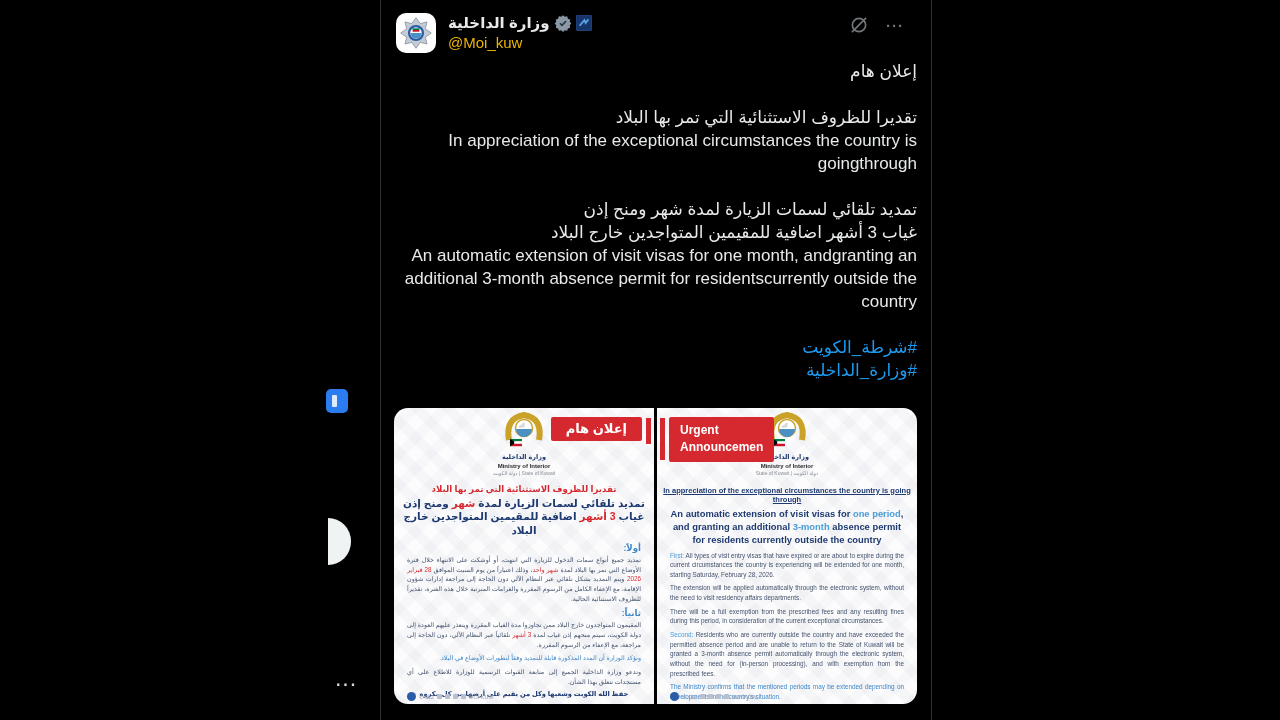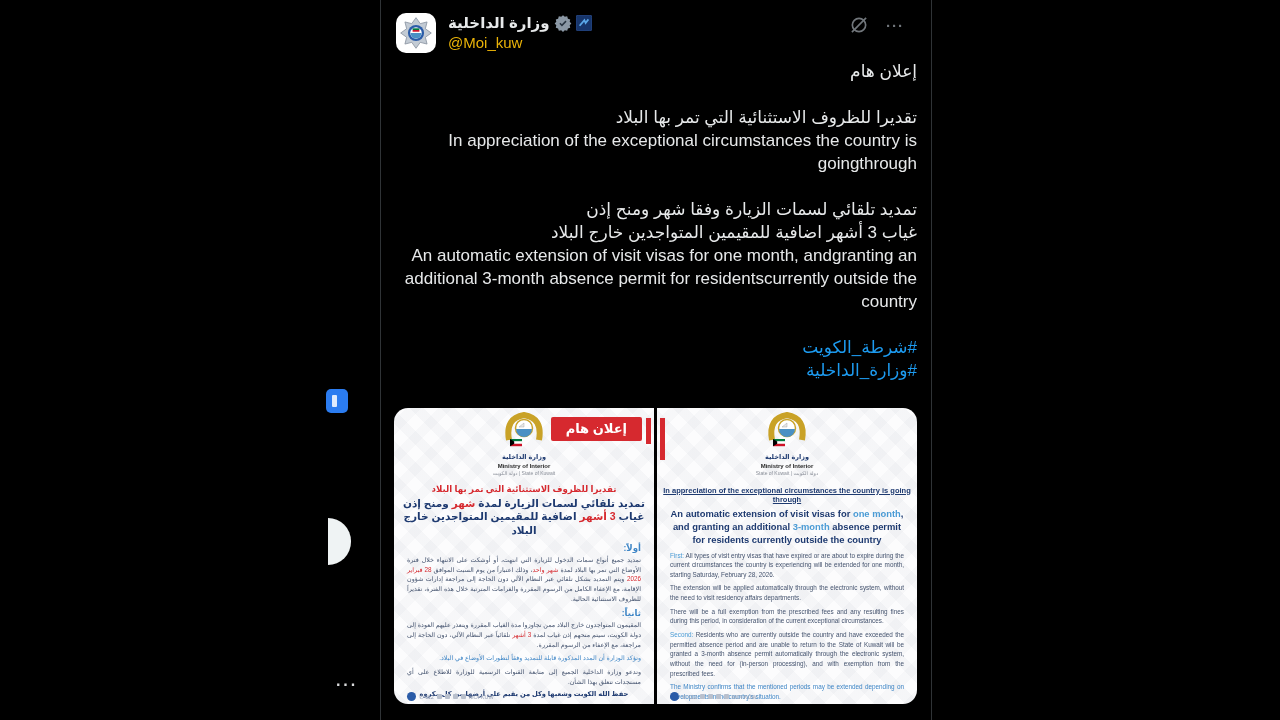--- a/index.html
+++ b/index.html
@@ -134,21 +134,21 @@
         </div>
       </div>
     </div>
 
     <div class="body">
       <div class="t-line">إعلان هام</div>
       <div class="t-gap"></div>
       <div class="t-line">تقديرا للظروف الاستثنائية التي تمر بها البلاد</div>
       <div class="t-para">In appreciation of the exceptional circumstances the country is goingthrough</div>
       <div class="t-gap"></div>
-      <div class="t-line">تمديد تلقائي لسمات الزيارة وفقا شهر ومنح إذن</div>
+      <div class="t-line">تمديد تلقائي لسمات الزيارة لمدة شهر ومنح إذن</div>
       <div class="t-line">غياب 3 أشهر اضافية للمقيمين المتواجدين خارج البلاد</div>
       <div class="t-para">An automatic extension of visit visas for one month, andgranting an additional 3-month absence permit for residentscurrently outside the country</div>
       <div class="t-gap"></div>
       <div class="hashtag">#شرطة_الكويت</div>
       <div class="hashtag">#وزارة_الداخلية</div>
     </div>
 
     <div class="media">
 
       <div class="poster poster-ar">
@@ -192,40 +192,44 @@
           <span class="f-sq"></span>
           <span class="f-sq"></span>
           <span class="f-sq"></span>
           <span class="f-sq"></span>
           <span>MOI KUW</span>
         </div>
       </div>
 
       <div class="poster">
         <div class="stripe en"></div>
+        <div class="banner-en">
+          <div>Urgent</div>
+          <div>Announcemen</div>
+        </div>
         <svg class="emblem" viewBox="0 0 44 42">
           <path d="M7,30 Q3,8 22,5 Q41,8 37,30" fill="none" stroke="#c9a227" stroke-width="6"></path>
           <circle cx="22" cy="18" r="8.5" fill="#ffffff" stroke="#c9a227" stroke-width="1.5"></circle>
           <path d="M14,19 a8,8 0 0 0 16,0 z" fill="#4a90c4"></path>
           <path d="M17,17 l5,-4 l0,4 z" fill="#e8e8e8" stroke="#999" stroke-width="0.4"></path>
           <g transform="translate(8,29)">
             <rect width="12" height="2.4" fill="#007a3d"></rect>
             <rect y="2.4" width="12" height="2.4" fill="#ffffff" stroke="#cccccc" stroke-width="0.2"></rect>
             <rect y="4.8" width="12" height="2.4" fill="#ce1126"></rect>
             <path d="M0,0 L4.2,2.4 L4.2,4.8 L0,7.2 Z" fill="#000000"></path>
           </g>
         </svg>
         <div class="ministry">
           <div class="m-ar">وزارة الداخلية</div>
           <div class="m-en">Ministry of Interior</div>
           <div class="m-state">State of Kuwait | دولة الكويت</div>
         </div>
         <div class="under-head">In appreciation of the exceptional circumstances the country is going through</div>
         <div class="navy-head-en">
-          <span>An automatic extension of visit visas for </span><span class="hl-blue">one month</span><span>, and granting an additional </span><span class="hl-blue">3-month</span><span> absence permit for residents currently outside the country</span>
+          <span>An automatic extension of visit visas for </span><span class="hl-blue">one period</span><span>, and granting an additional </span><span class="hl-blue">3-month</span><span> absence permit for residents currently outside the country</span>
         </div>
         <div class="para gap">
           <span class="hl-blue">First:</span><span> All types of visit entry visas that have expired or are about to expire during the current circumstances the country is experiencing will be extended for one month, starting Saturday, February 28, 2026.</span>
         </div>
         <div class="para gap">The extension will be applied automatically through the electronic system, without the need to visit residency affairs departments.</div>
         <div class="para gap">There will be a full exemption from the prescribed fees and any resulting fines during this period, in consideration of the current exceptional circumstances.</div>
         <div class="para gap">
           <span class="hl-blue">Second:</span><span> Residents who are currently outside the country and have exceeded the permitted absence period and are unable to return to the State of Kuwait will be granted a 3-month absence permit automatically through the electronic system, without the need for (in-person processing), and with exemption from the prescribed fees.</span>
         </div>
         <div class="para blue">The Ministry confirms that the mentioned periods may be extended depending on developments in the country's situation.</div>

